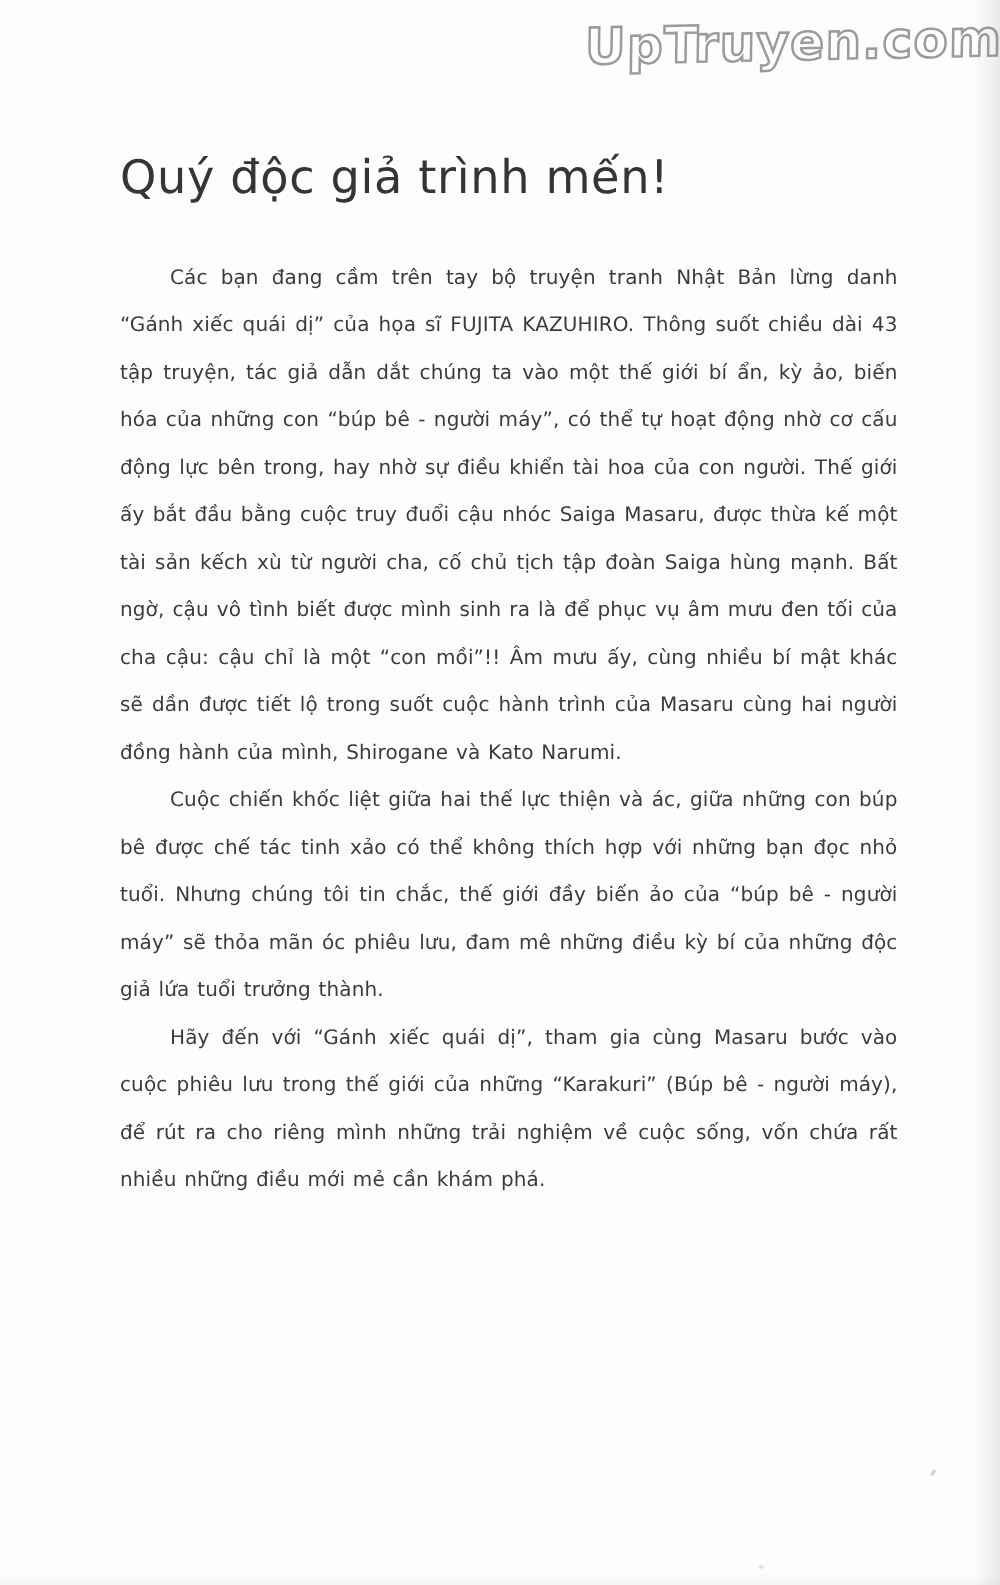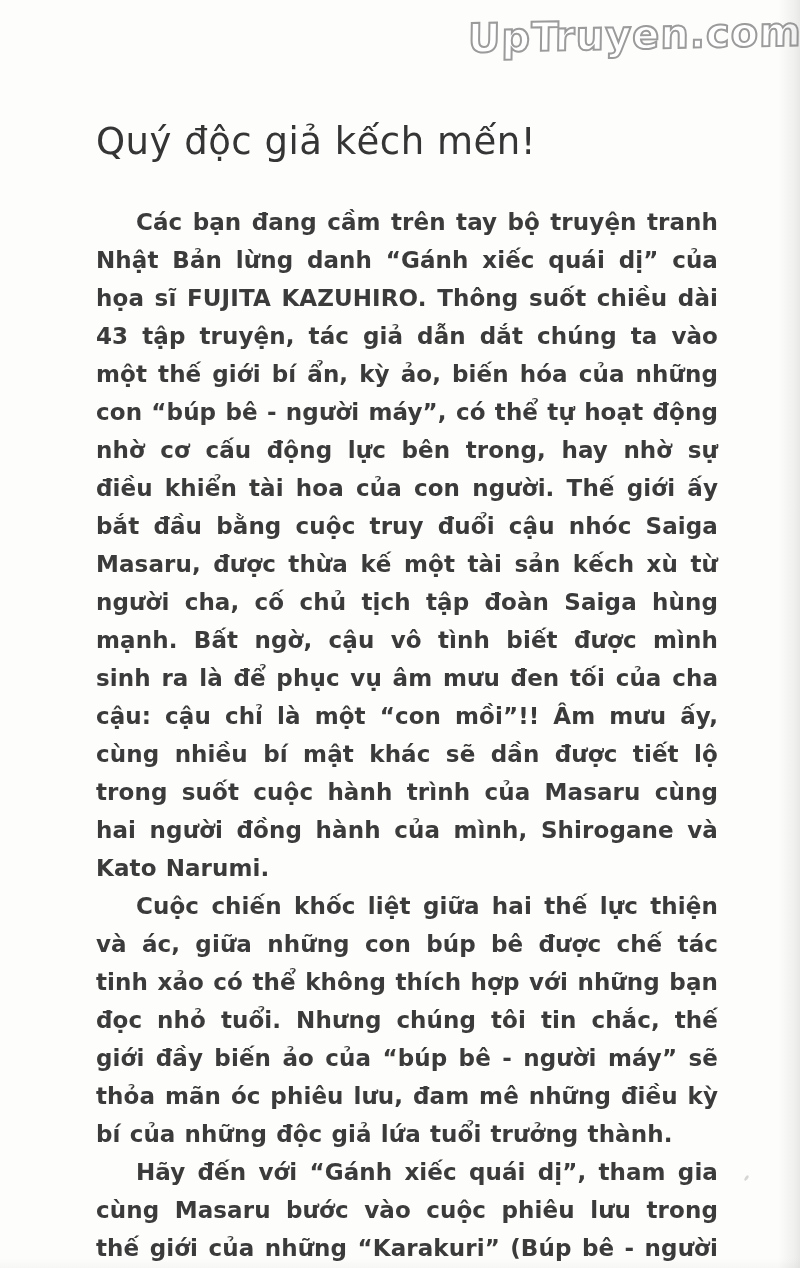--- a/index.html
+++ b/index.html
@@ -54,27 +54,26 @@
   }
   .title {
     font-size: 37px;
     font-weight: normal;
     letter-spacing: 0.5px;
     color: #353535;
     margin: 0 0 40px 0;
   }
   .body-text p {
     margin: 0;
-    font-size: 23px;
+    font-size: 16px;
     line-height: 38px;
     text-align: justify;
     text-indent: 40px;
     letter-spacing: 0.1px;
     word-spacing: 1px;
-    font-weight: bold;
   }
   
   .speck1 {
     position: absolute;
     left: 745px; top: 1175px;
     width: 3px; height: 6px;
     background: rgba(100,100,100,0.25);
     border-radius: 50%;
     transform: rotate(35deg);
   }
@@ -88,21 +87,21 @@
 </style>
 </head>
 <body>
 
 <div class="page">
 
   <div class="watermark">UpTruyen.com</div>
 
   <div class="content">
 
-    <h1 class="title">Quý độc giả kếch mến!</h1>
+    <h1 class="title">Quý độc giả trình mến!</h1>
 
     <div class="body-text">
       <p>Các bạn đang cầm trên tay bộ truyện tranh Nhật Bản lừng danh “Gánh xiếc quái dị” của họa sĩ FUJITA KAZUHIRO. Thông suốt chiều dài 43 tập truyện, tác giả dẫn dắt chúng ta vào một thế giới bí ẩn, kỳ ảo, biến hóa của những con “búp bê - người máy”, có thể tự hoạt động nhờ cơ cấu động lực bên trong, hay nhờ sự điều khiển tài hoa của con người. Thế giới ấy bắt đầu bằng cuộc truy đuổi cậu nhóc Saiga Masaru, được thừa kế một tài sản kếch xù từ người cha, cố chủ tịch tập đoàn Saiga hùng mạnh. Bất ngờ, cậu vô tình biết được mình sinh ra là để phục vụ âm mưu đen tối của cha cậu: cậu chỉ là một “con mồi”!! Âm mưu ấy, cùng nhiều bí mật khác sẽ dần được tiết lộ trong suốt cuộc hành trình của Masaru cùng hai người đồng hành của mình, Shirogane và Kato Narumi.</p>
       <p>Cuộc chiến khốc liệt giữa hai thế lực thiện và ác, giữa những con búp bê được chế tác tinh xảo có thể không thích hợp với những bạn đọc nhỏ tuổi. Nhưng chúng tôi tin chắc, thế giới đầy biến ảo của “búp bê - người máy” sẽ thỏa mãn óc phiêu lưu, đam mê những điều kỳ bí của những độc giả lứa tuổi trưởng thành.</p>
       <p>Hãy đến với “Gánh xiếc quái dị”, tham gia cùng Masaru bước vào cuộc phiêu lưu trong thế giới của những “Karakuri” (Búp bê - người máy), để rút ra cho riêng mình những trải nghiệm về cuộc sống, vốn chứa rất nhiều những điều mới mẻ cần khám phá.</p>
     </div>
 
   </div>
 
   <div class="speck1"></div>

